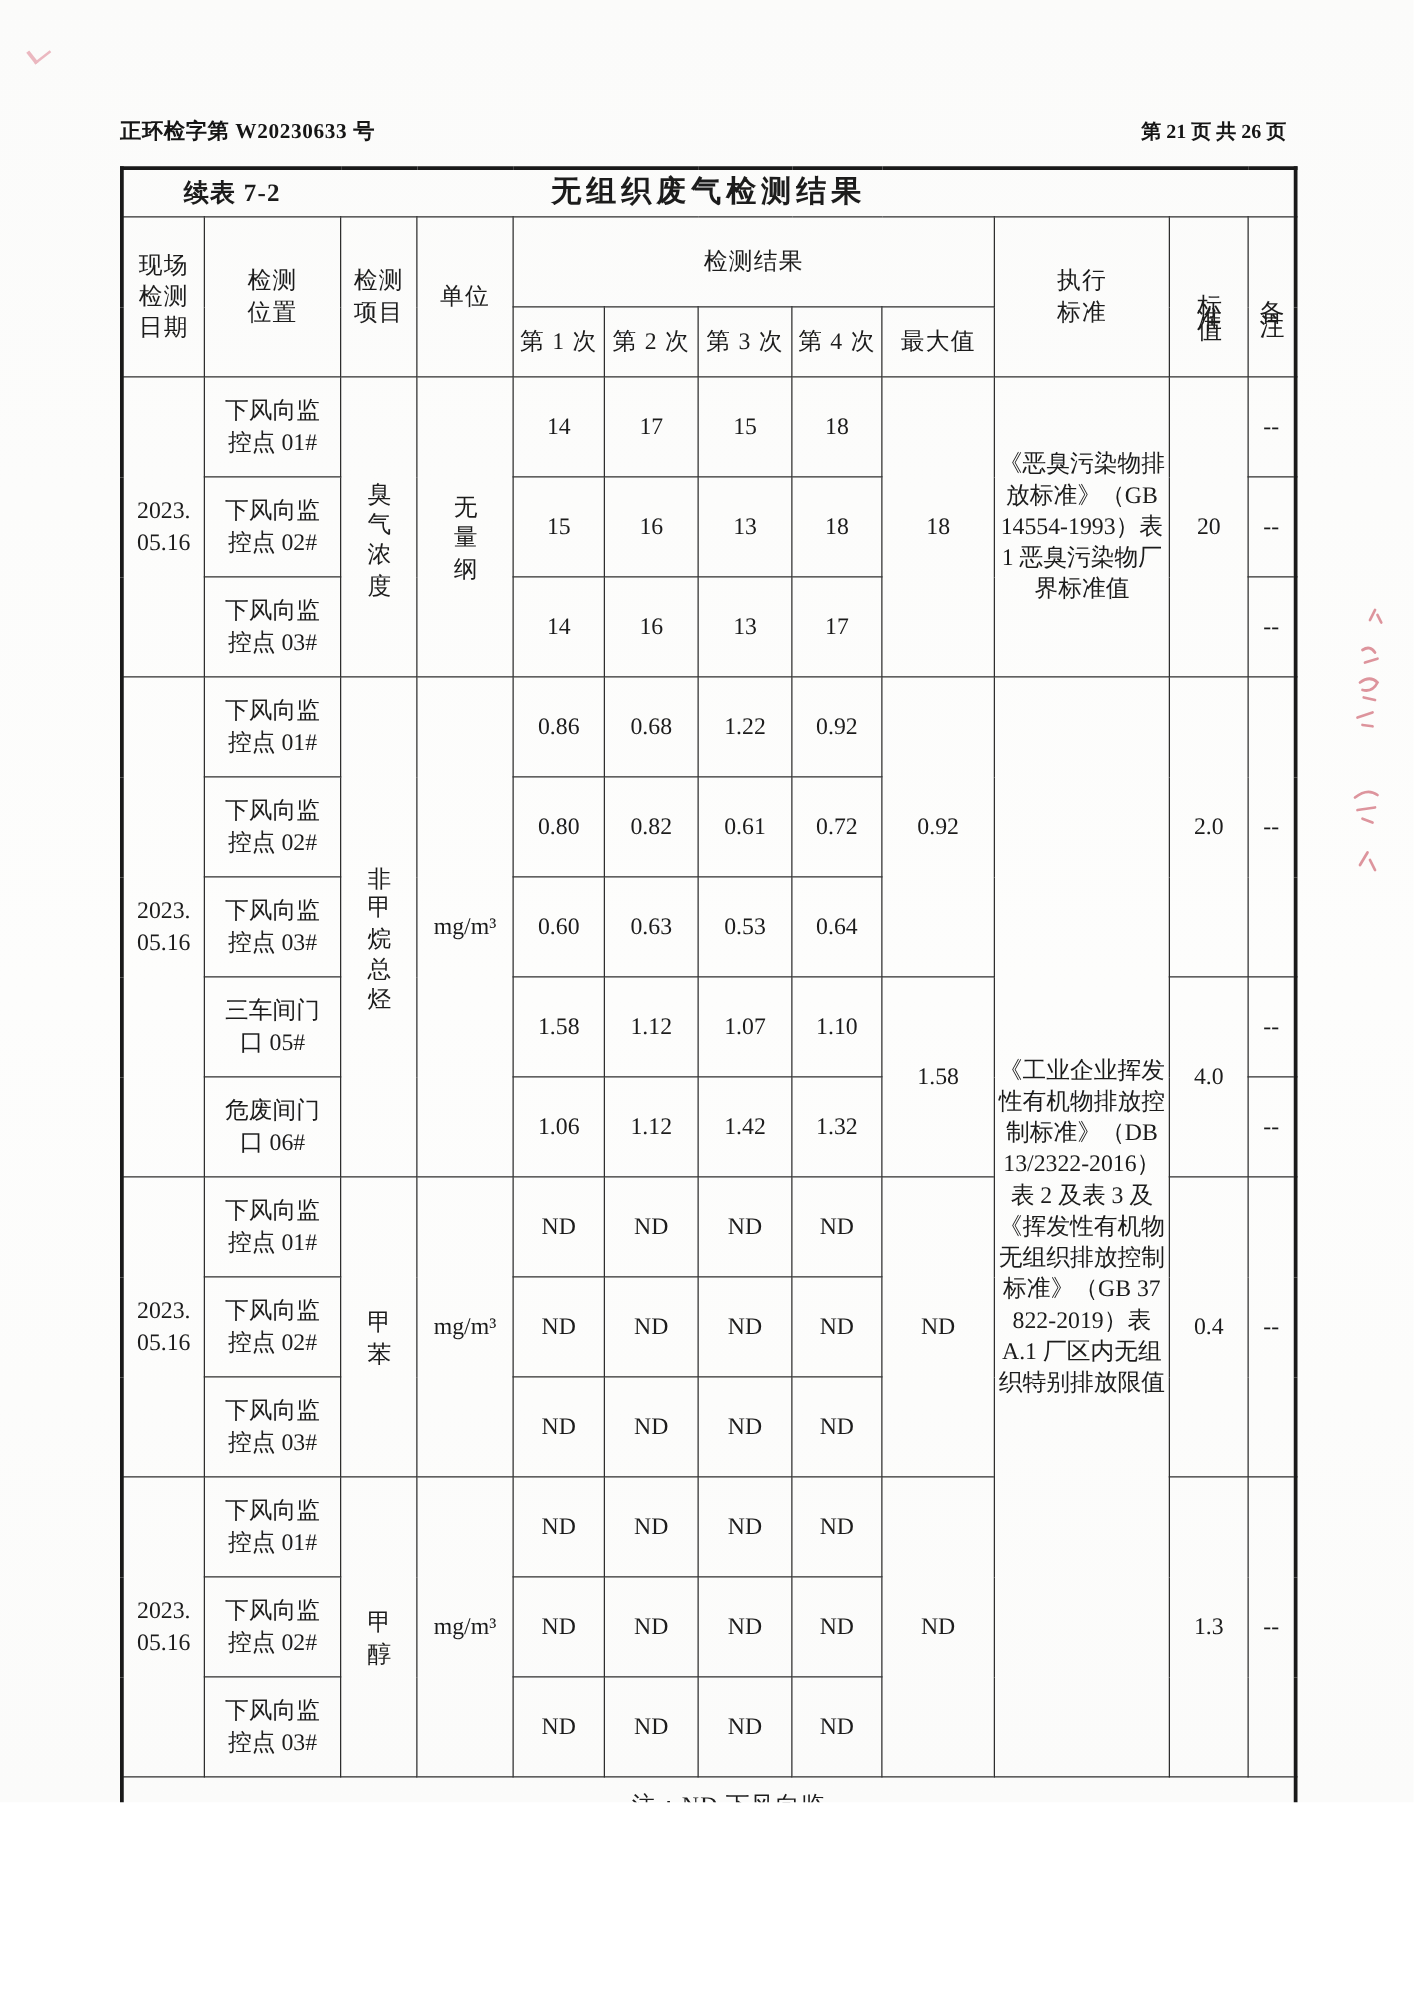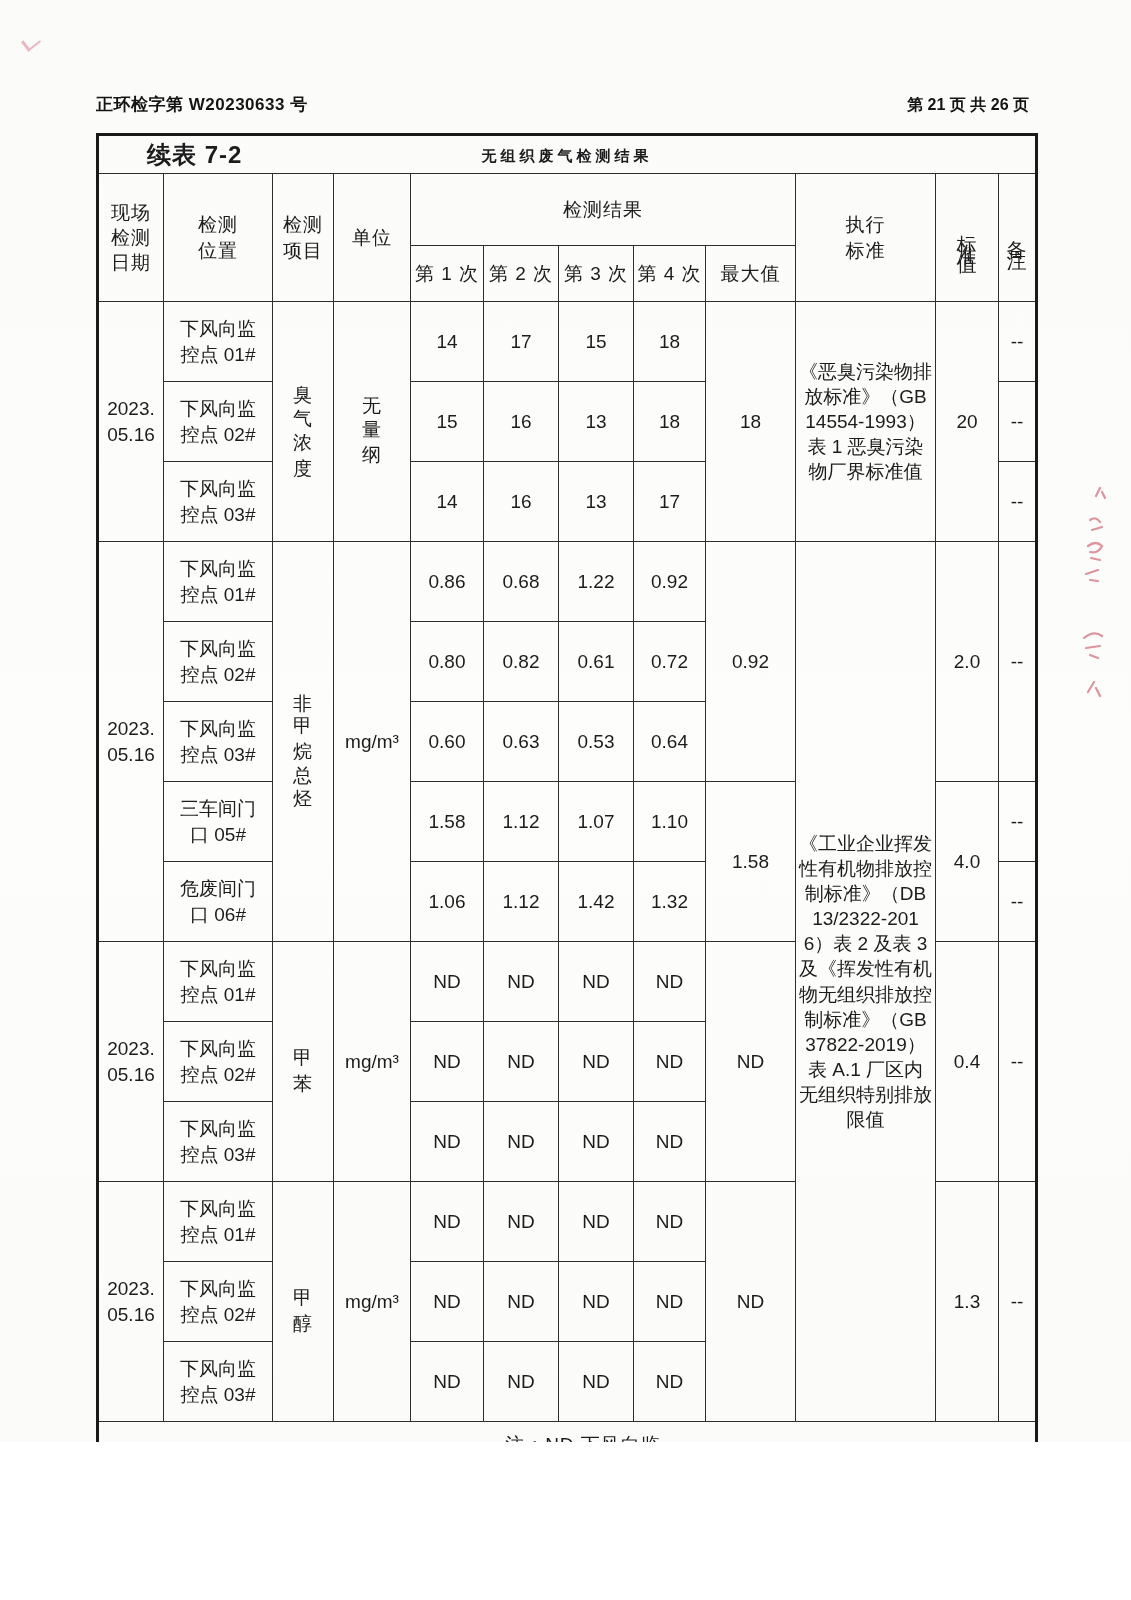--- a/index.html
+++ b/index.html
@@ -3,20 +3,21 @@
 <meta charset="utf-8">
 <style>
   * { margin:0; padding:0; box-sizing:border-box; }
   html,body { background:#ffffff; }
   body { font-family:"Liberation Sans", sans-serif; color:#1c1c1c; }
 
   .page {
     position:relative; width:1131px; height:1442px;
     background:linear-gradient(180deg,#fbfbfa 0%, #fdfdfc 55%, #fbfbfa 100%);
     overflow:hidden;
+    font-family:Liberation Serif, serif;
   }
 
   .doc-head-left {
     position:absolute; left:96px; top:93px;
     font-size:17px; font-weight:600; letter-spacing:0.5px; color:#151515;
   }
   .doc-head-right {
     position:absolute; right:102px; top:95px;
     font-size:16px; font-weight:600; color:#151515;margin-left:48px;
   }
@@ -37,23 +38,23 @@
 
   tr.row-title  { height:39px; }
   tr.row-h1     { height:72px; }
   tr.row-h2     { height:56px; }
   tr.row-body   { height:80px; }
   tr.row-note   { height:48px; }
 
   td.title-cell { position:relative; }
   .title-prefix {
     position:absolute; left:48px; top:50%; transform:translateY(-50%);
-    font-size:24px; font-weight:600; letter-spacing:1px;
-  }
-  .title-main { font-size:15px; font-weight:600; letter-spacing:4px; }
+    font-size:20px; font-weight:600; letter-spacing:1px;
+  }
+  .title-main { font-size:24px; font-weight:600; letter-spacing:4px; }
 
   .hdr { font-size:20px; letter-spacing:1px; }
   .pre { white-space:pre-line; }
 
   .vert {
     writing-mode:vertical-rl; text-orientation:upright;
     letter-spacing:24px; margin:0 auto; display:inline-block;
     line-height:1;
   }
   .vert-hdr {

